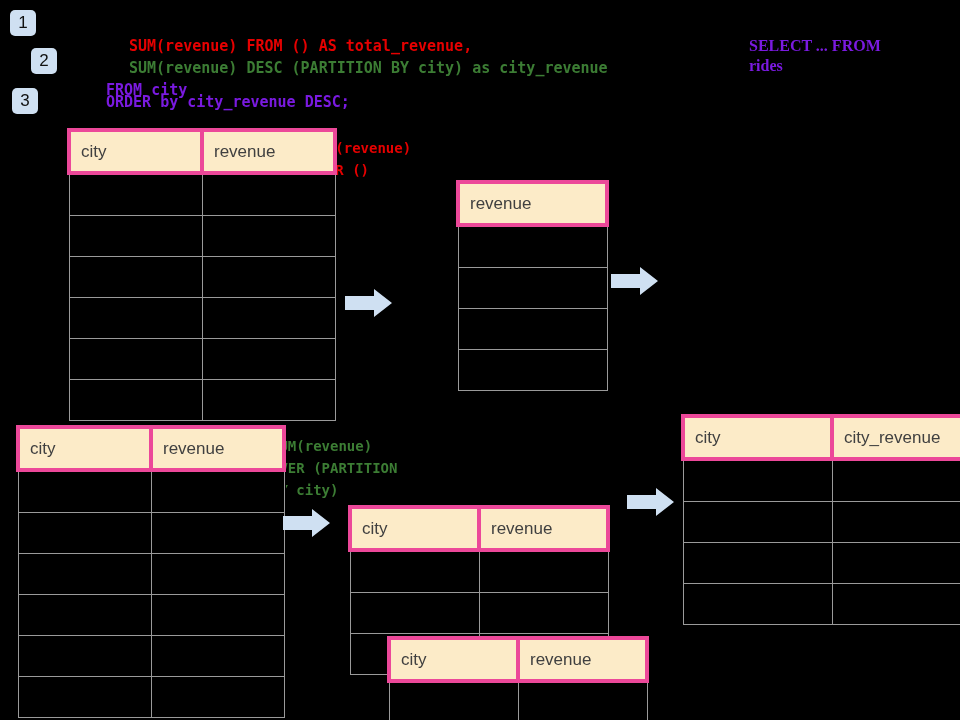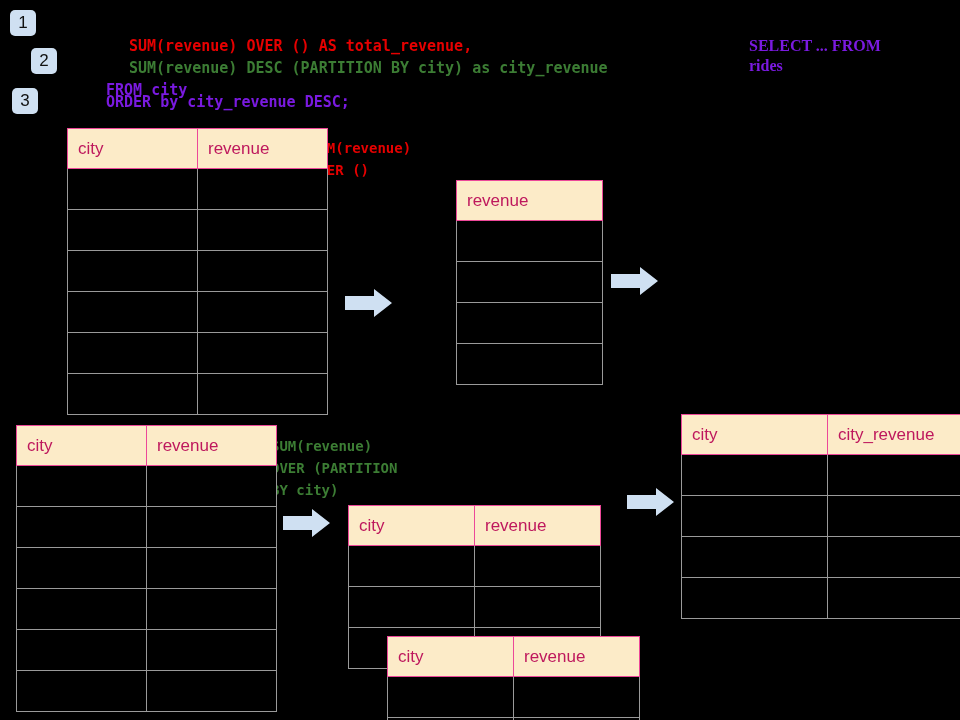--- a/index.html
+++ b/index.html
@@ -66,23 +66,23 @@
     table-layout: fixed;
     background: #000000;
   }
   .tbl td {
     border: 1px solid #9a9a9a;
     padding: 0;
     height: 40px;
     background: #000000;
   }
   .tbl th {
-    border: 1px solid #ec4899;
+    border: 4px solid #ec4899;
     background: #fcebc8;
-    color: #be185d;
+    color: #404040;
     font-family: "Liberation Sans", sans-serif;
     font-weight: normal;
     font-size: 17px;
     text-align: left;
     padding: 0 0 0 10px;
     height: 39px;
   }
 
   
   .arrow {
@@ -91,21 +91,21 @@
 </style>
 </head>
 <body>
 
 <div id="canvas">
 
   <div class="badge" style="left:10px;  top:10px;">1</div>
   <div class="badge" style="left:31px;  top:48px;">2</div>
   <div class="badge" style="left:12px;  top:88px;">3</div>
 
-  <div class="code" style="left:129px; top:35px;  color:#e60000;">SUM(revenue) OVER () AS total_revenue,</div>
+  <div class="code" style="left:129px; top:35px;  color:#e60000;">SUM(revenue) FROM () AS total_revenue,</div>
   <div class="code" style="left:129px; top:57px;  color:#3c7d34;">SUM(revenue) DESC (PARTITION BY city) as city_revenue</div>
   <div class="code" style="left:106px; top:79px;  color:#7a1ae0;">FROM city</div>
   <div class="code" style="left:106px; top:91px; color:#7a1ae0;">ORDER by city_revenue DESC;</div>
 
   <div class="annot-sm" style="left:749px; top:36px;  color:#7a1ae0;">SELECT ... FROM
 rides</div>
 
   <div class="annot" style="left:310px; top:137px; color:#e60000;">SUM(revenue)
 OVER ()</div>
 

